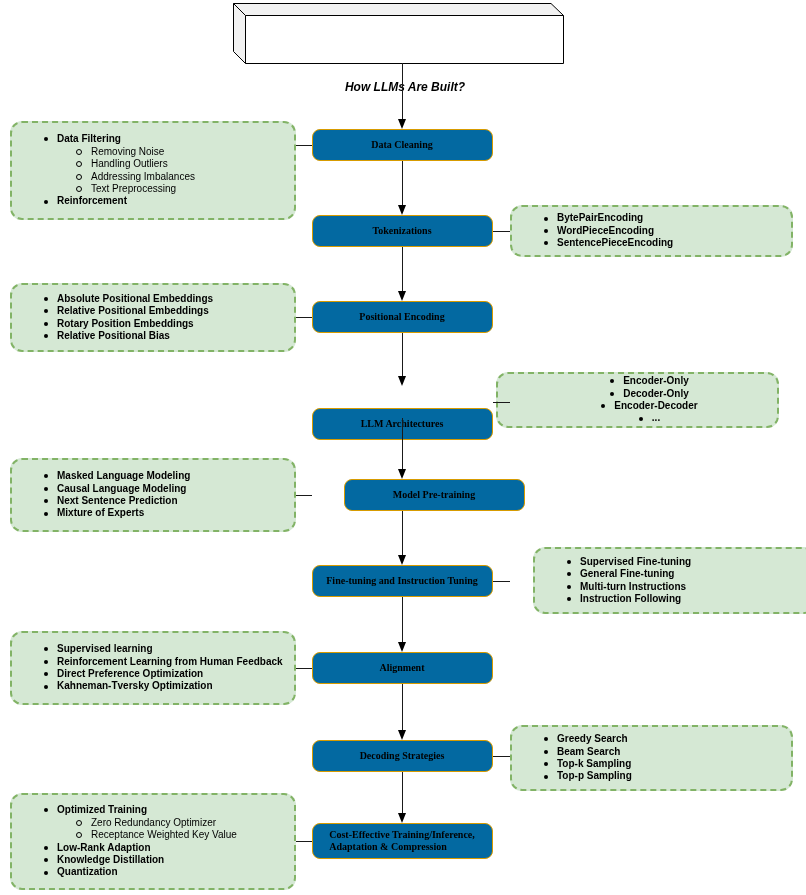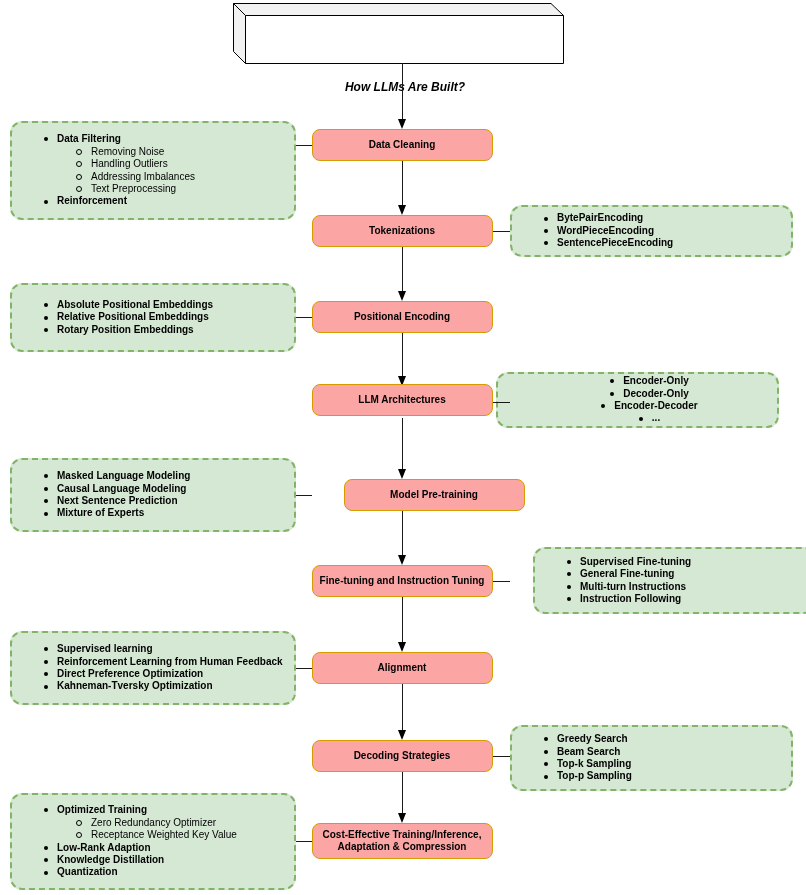--- a/index.html
+++ b/index.html
@@ -9,24 +9,24 @@
     background:#ffffff; overflow:hidden; color:#000;
   }
   .cube-svg { position:absolute; left:233px; top:3px; }
   .cube-title {
     position:absolute; left:247px; top:15px; width:316px; height:48px;
     display:flex; align-items:center; justify-content:center;
     font-size:12px; font-weight:bold; font-style:italic; text-align:right;margin-top:48px;
   }
   .node {
     position:absolute; box-sizing:border-box;
-    background:#fca5a5; border:1.5px solid #D79B00; border-radius:8px;
+    background:#0369a1; border:1.5px solid #D79B00; border-radius:8px;
     display:flex; align-items:center; justify-content:center;
-    font-size:10px; font-weight:bold; text-align:center;
-    white-space:pre; line-height:12.5px;
+    font-size:10px; font-weight:bold; 
+    white-space:pre; line-height:12.5px;font-family:Liberation Serif, serif;
   }
   .panel {
     position:absolute; box-sizing:border-box;
     background:#D5E8D4; border:2px dashed #82B366; border-radius:12px;
     display:flex; flex-direction:column; justify-content:center;
     padding:6px 8px; overflow:hidden;
   }
   .pitem { display:flex; align-items:center; font-size:10px; line-height:12.4px; white-space:nowrap; }
   .pitem.l0 { font-weight:bold; margin-left:24px; }
   .pitem.l1 { font-weight:normal; margin-left:56px; }
@@ -111,25 +111,29 @@
           <div>Absolute Positional Embeddings</div>
         </div>
         <div class="pitem l0">
           <div class="dot"></div>
           <div>Relative Positional Embeddings</div>
         </div>
         <div class="pitem l0">
           <div class="dot"></div>
           <div>Rotary Position Embeddings</div>
         </div>
+        <div class="pitem l0">
+          <div class="dot"></div>
+          <div>Relative Positional Bias</div>
+        </div>
       </div>
       <div class="hline" style="left: 296px; top: 317px; width: 15.5px;"></div>
       <div class="vline" style="left: 401.5px; top: 333px; height: 44px;"></div>
       <div class="arrowhead" style="left: 397.5px; top: 376px;"></div>
-      <div class="node" style="left: 311.5px; top: 384px; width: 181px; height: 32px;"><div>LLM Architectures</div></div>
+      <div class="node" style="left: 311.5px; top: 408px; width: 181px; height: 32px;"><div>LLM Architectures</div></div>
       <div class="panel" style="left: 496px; top: 372px; width: 283px; height: 56px; align-items: center;">
         <div class="pitem l0">
           <div class="dot"></div>
           <div>Encoder-Only</div>
         </div>
         <div class="pitem l0">
           <div class="dot"></div>
           <div>Decoder-Only</div>
         </div>
         <div class="pitem l0">

